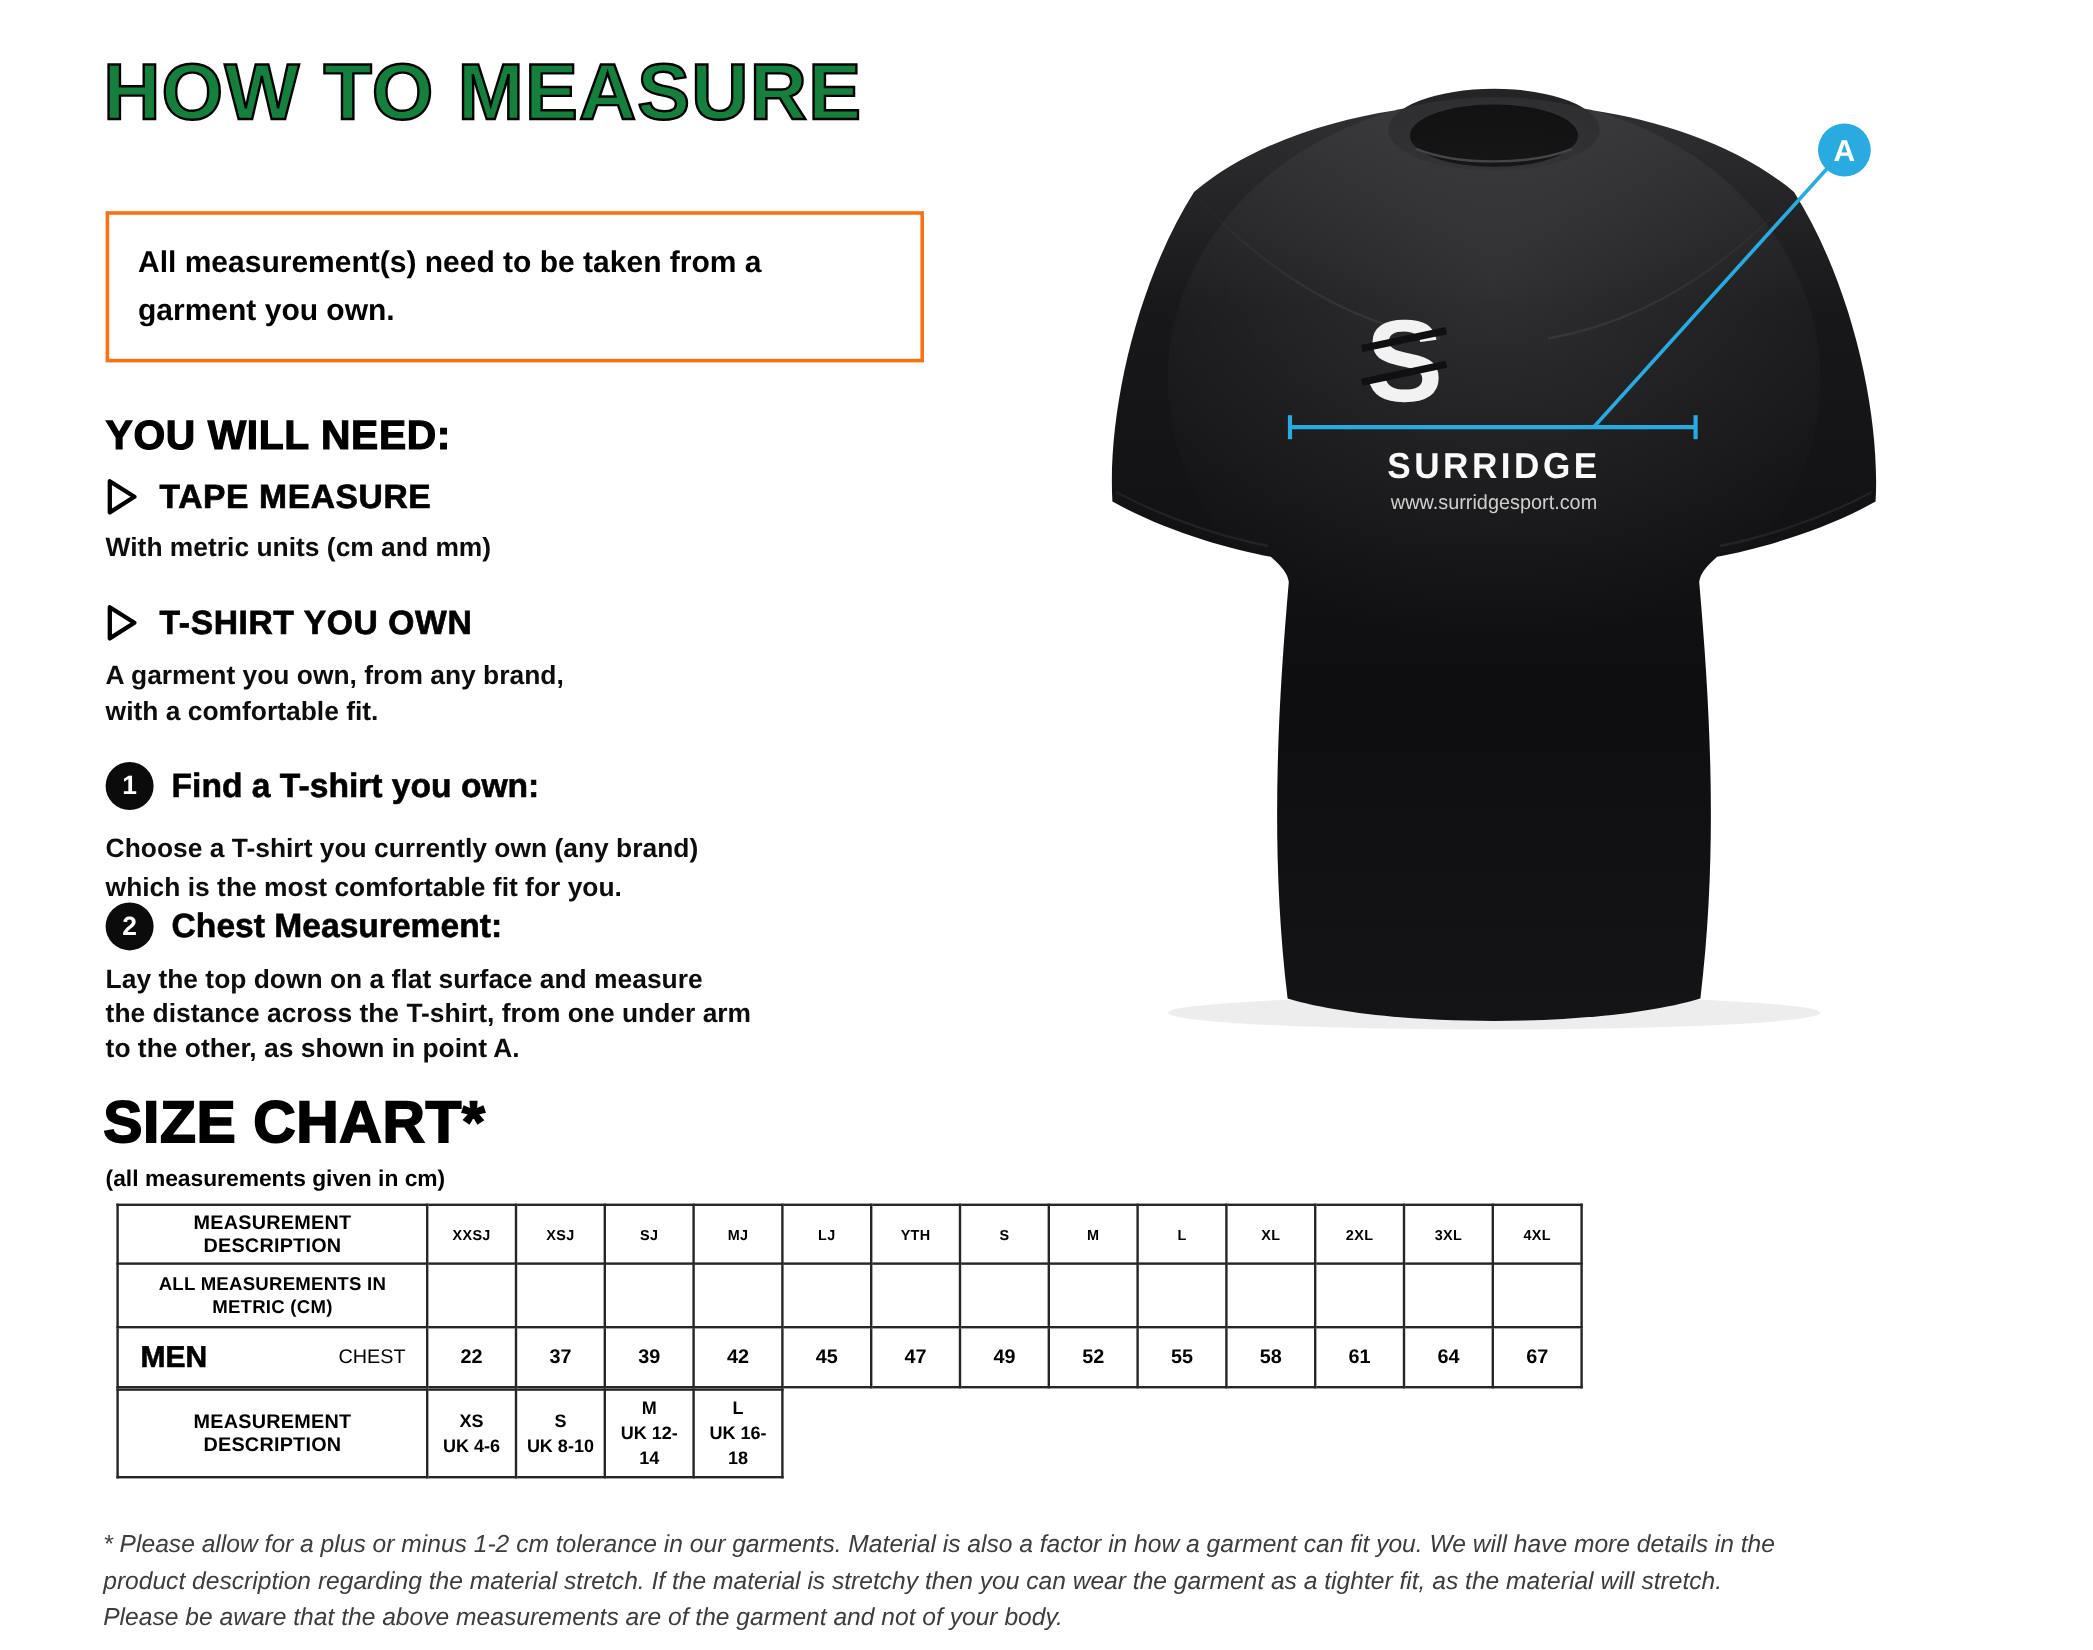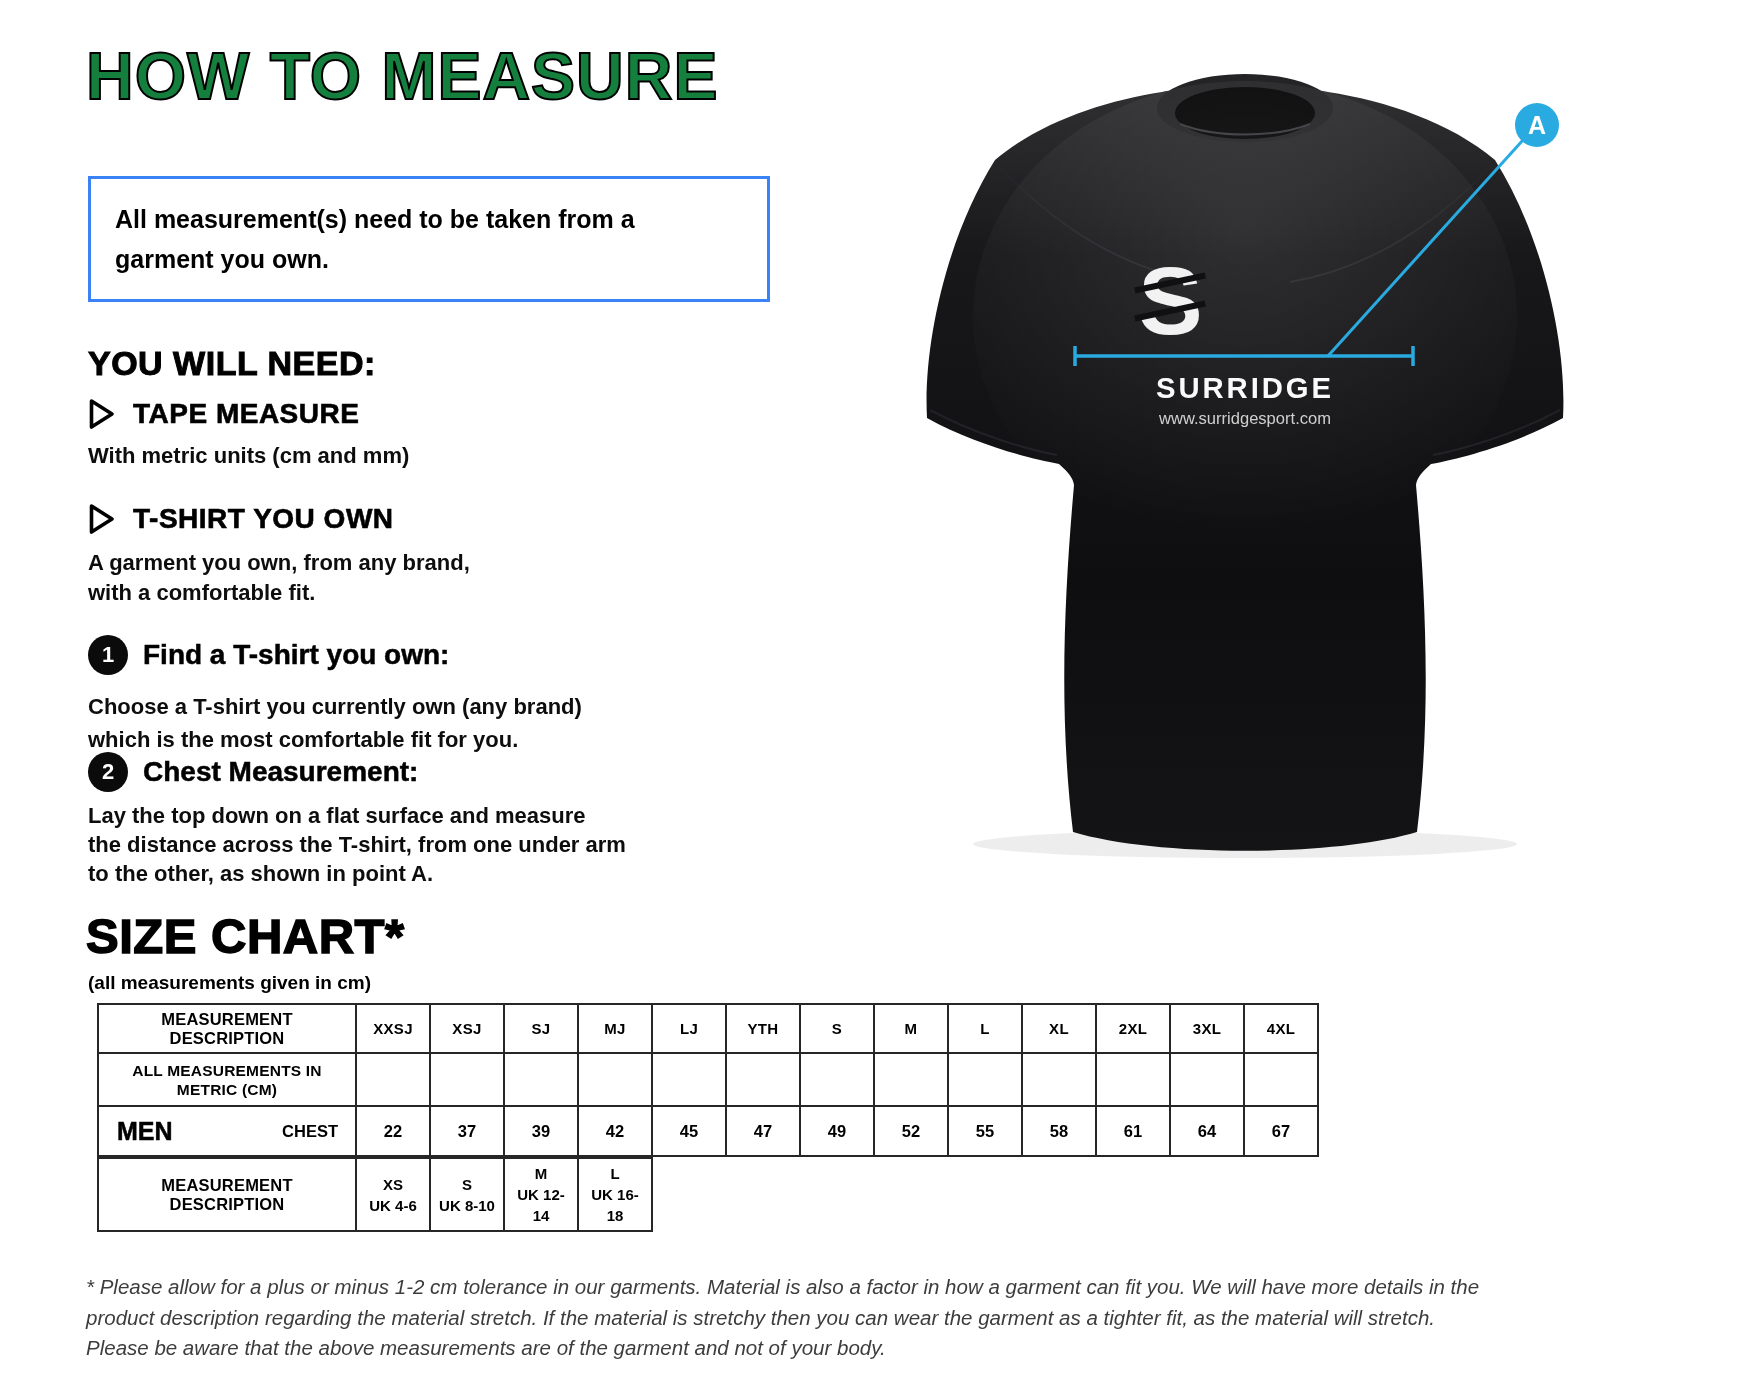--- a/index.html
+++ b/index.html
@@ -8,21 +8,21 @@
     font-family:"Liberation Sans","DejaVu Sans",sans-serif; color:#000;
     overflow:hidden;
   }
   .abs { position:absolute; }
 
   .main-title {
     left:86px; top:38px; font-size:66px; font-weight:bold; letter-spacing:1px;
     -webkit-text-stroke:2px #000; color:#15803d; white-space:nowrap;
   }
   .note-box {
-    left:88px; top:176px; width:628px; height:84px; border:3px solid #3b82f6;
+    left:88px; top:176px; width:628px; height:84px; border:3px solid #f97316;
     padding:18px 24px; display:flex; align-items:center; background:#fff;
   }
   .note-text { font-size:25px; font-weight:bold; line-height:40px; white-space:pre-line; }
 
   .section-heading {
     font-size:34px; font-weight:bold; -webkit-text-stroke:1px #000; letter-spacing:0.5px;
   }
   .need-item { display:flex; align-items:center; gap:17px; }
   .need-title { font-size:28px; font-weight:bold; -webkit-text-stroke:0.6px #000; letter-spacing:0.5px; }
   .body-text { font-size:22px; font-weight:bold; line-height:30px; white-space:pre-line; color:#0d0d0d; }
@@ -38,26 +38,26 @@
 
   .chart-title {
     left:86px; top:908px; font-size:49px; font-weight:bold; letter-spacing:0.5px;
     -webkit-text-stroke:1.5px #000;
   }
   .chart-sub { left:88px; top:972px; font-size:19px; font-weight:bold; }
 
   table.size-table { border-collapse:collapse; table-layout:fixed; background:#fff; }
   table.size-table td { border:2px solid #262626; padding:4px; font-weight:bold; text-align:center; vertical-align:middle; }
   td.desc-cell { text-align:left; padding-left:13px; padding-right:13px; font-size:16.5px; letter-spacing:0.2px; }
-  td.size-head { font-size:15px; letter-spacing:0.3px; }
+  td.size-head { font-size:12px; letter-spacing:0.3px; }
   td.value-cell { font-size:16.5px; }
   td.metric-cell { font-size:15.5px; line-height:19px; }
   .gender-cell { display:flex; justify-content:space-between; align-items:center; padding:0 13px 0 14px; }
   .gender-label { font-size:25px; font-weight:bold; -webkit-text-stroke:0.5px #000; }
-  .measure-label { font-size:16.5px; font-weight:bold; }
+  .measure-label { font-size:16.5px; font-weight:normal; }
   .two-line-size { line-height:21px; font-size:15px; }
 
   .footnote {
     left:86px; top:1272px; width:1430px; font-size:20.5px; font-style:italic;
     color:#3d3d3d; line-height:30.5px; white-space:pre-line;
     font-family:"Liberation Sans","DejaVu Sans",sans-serif;
   }
 
   .shirt-wrap { left:900px; top:26px; width:700px; height:834px; }
 </style>

